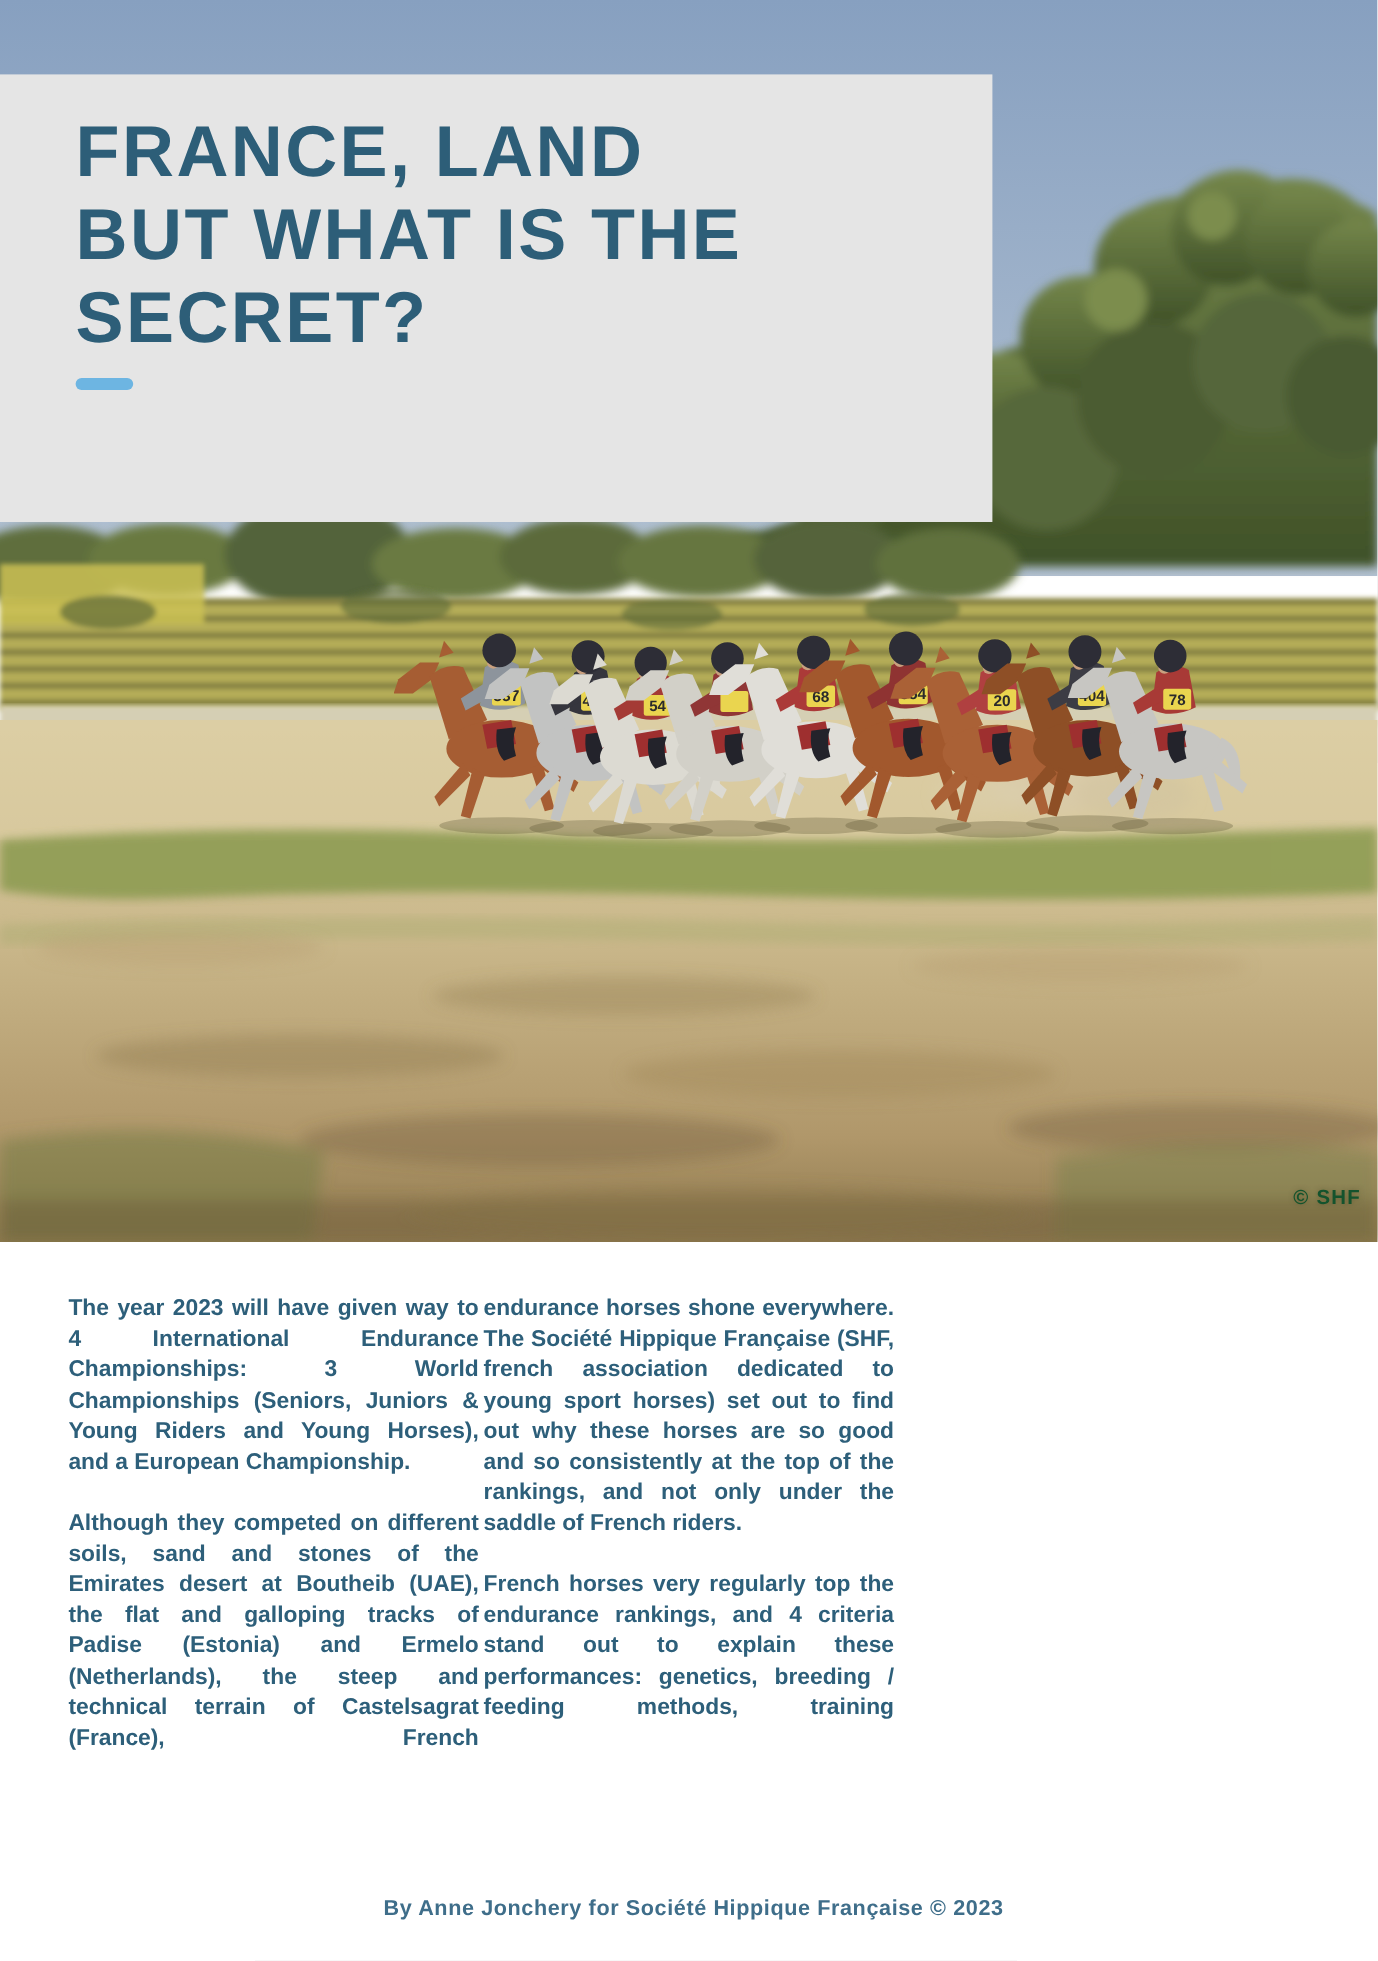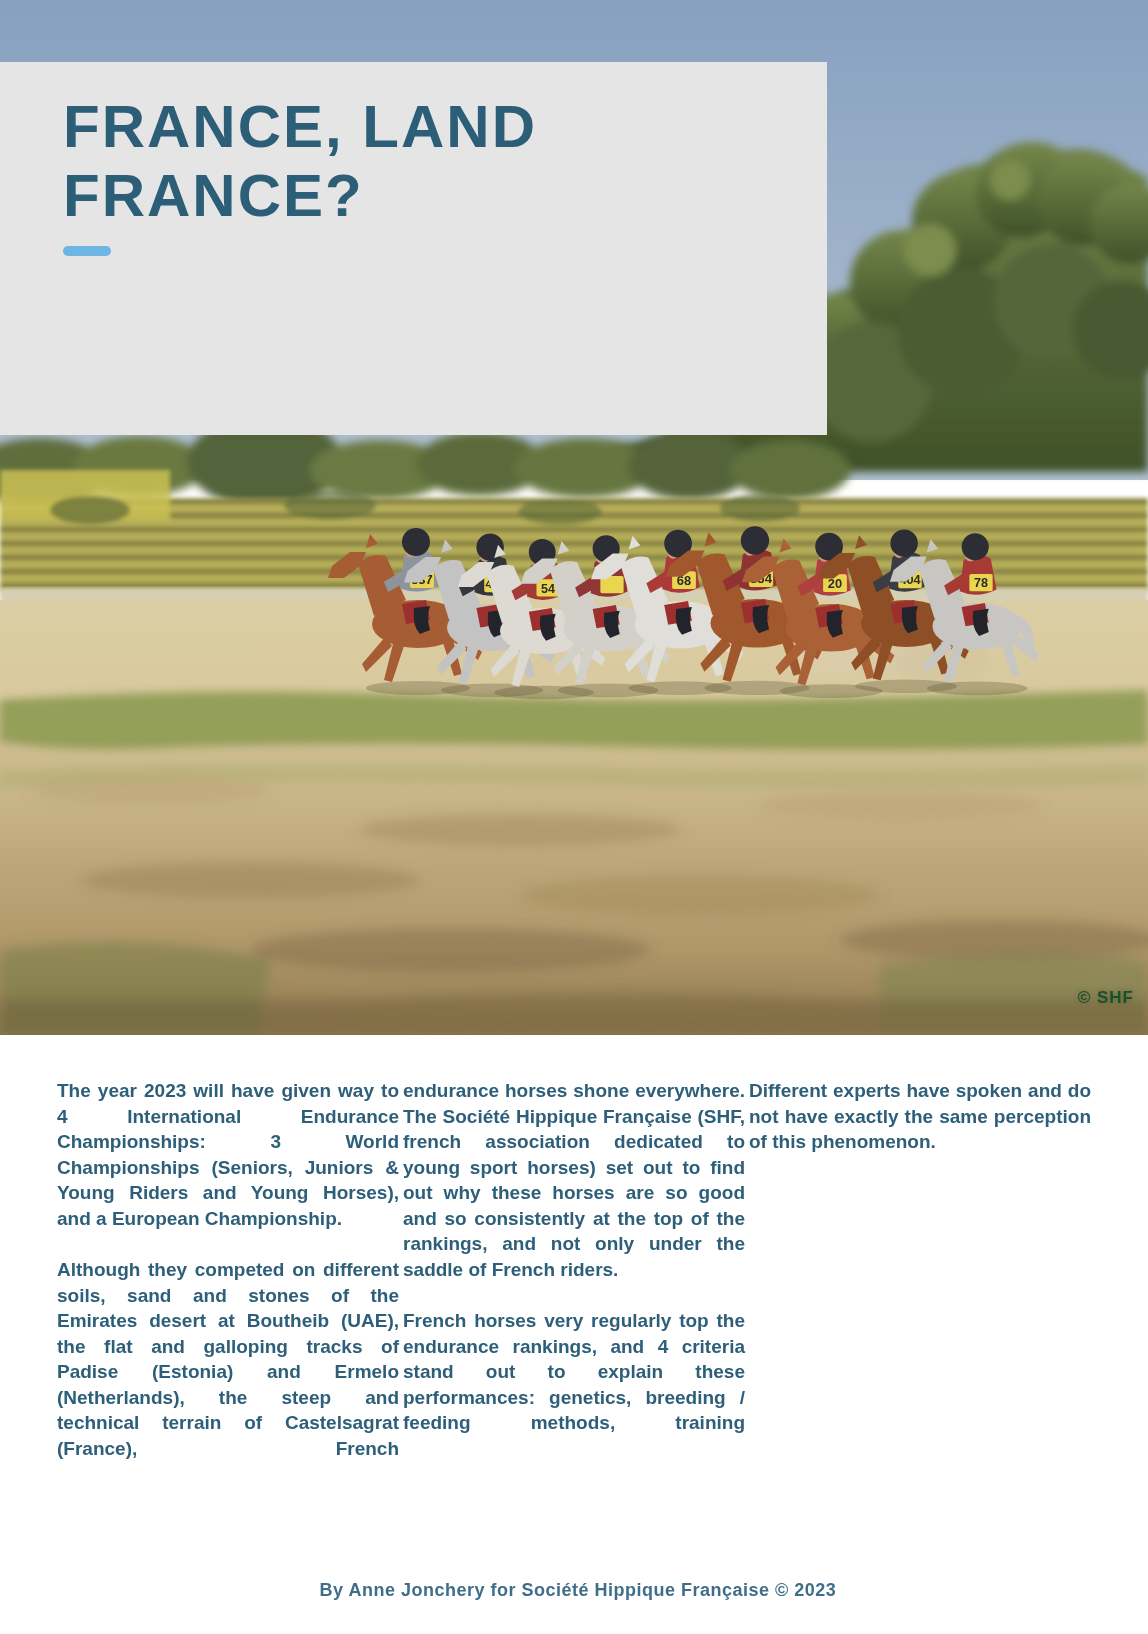--- a/index.html
+++ b/index.html
@@ -212,33 +212,33 @@
         <rect fill="#6b5a38" opacity="0.4" x="0" y="1000" width="1148" height="35"></rect>
         <ellipse fill="#857146" cx="600" cy="1010" rx="260" ry="20" opacity="0.45"></ellipse>
       </g>
     </svg>
 
     <div class="photo-credit">© SHF</div>
   </div>
 
   <div class="title-card" style="color: rgb(45, 94, 120);">
     <div class="title-line">FRANCE, LAND</div>
-    <div class="title-line">FRANCE?</div>
+    <div class="title-line">BUT WHAT IS THE</div>
+    <div class="title-line">SECRET?</div>
     <div class="title-dash" style="background: rgb(109, 181, 226);"></div>
   </div>
 
   <div class="article" style="color: rgb(45, 95, 122);">
     <div class="col">
       <p>The year 2023 will have given way to 4 International Endurance Championships: 3 World Championships (Seniors, Juniors &amp; Young Riders and Young Horses), and a European Championship.</p>
       <p class="cont">Although they competed on different soils, sand and stones of the Emirates desert at Boutheib (UAE), the flat and galloping tracks of Padise (Estonia) and Ermelo (Netherlands), the steep and technical terrain of Castelsagrat (France), French</p>
     </div>
     <div class="col">
       <p>endurance horses shone everywhere. The Société Hippique Française (SHF, french association dedicated to young sport horses) set out to find out why these horses are so good and so consistently at the top of the rankings, and not only under the saddle of French riders.</p>
       <p class="cont">French horses very regularly top the endurance rankings, and 4 criteria stand out to explain these performances: genetics, breeding / feeding methods, training</p>
     </div>
     <div class="col">
-      <p>Different experts have spoken and do not have exactly the same perception of this phenomenon.</p>
     </div>
   </div>
 
   <div class="footer" style="color: rgb(63, 110, 138);">By Anne Jonchery for Société Hippique Française © 2023</div>
 
 </div>
 
 </body></html>

